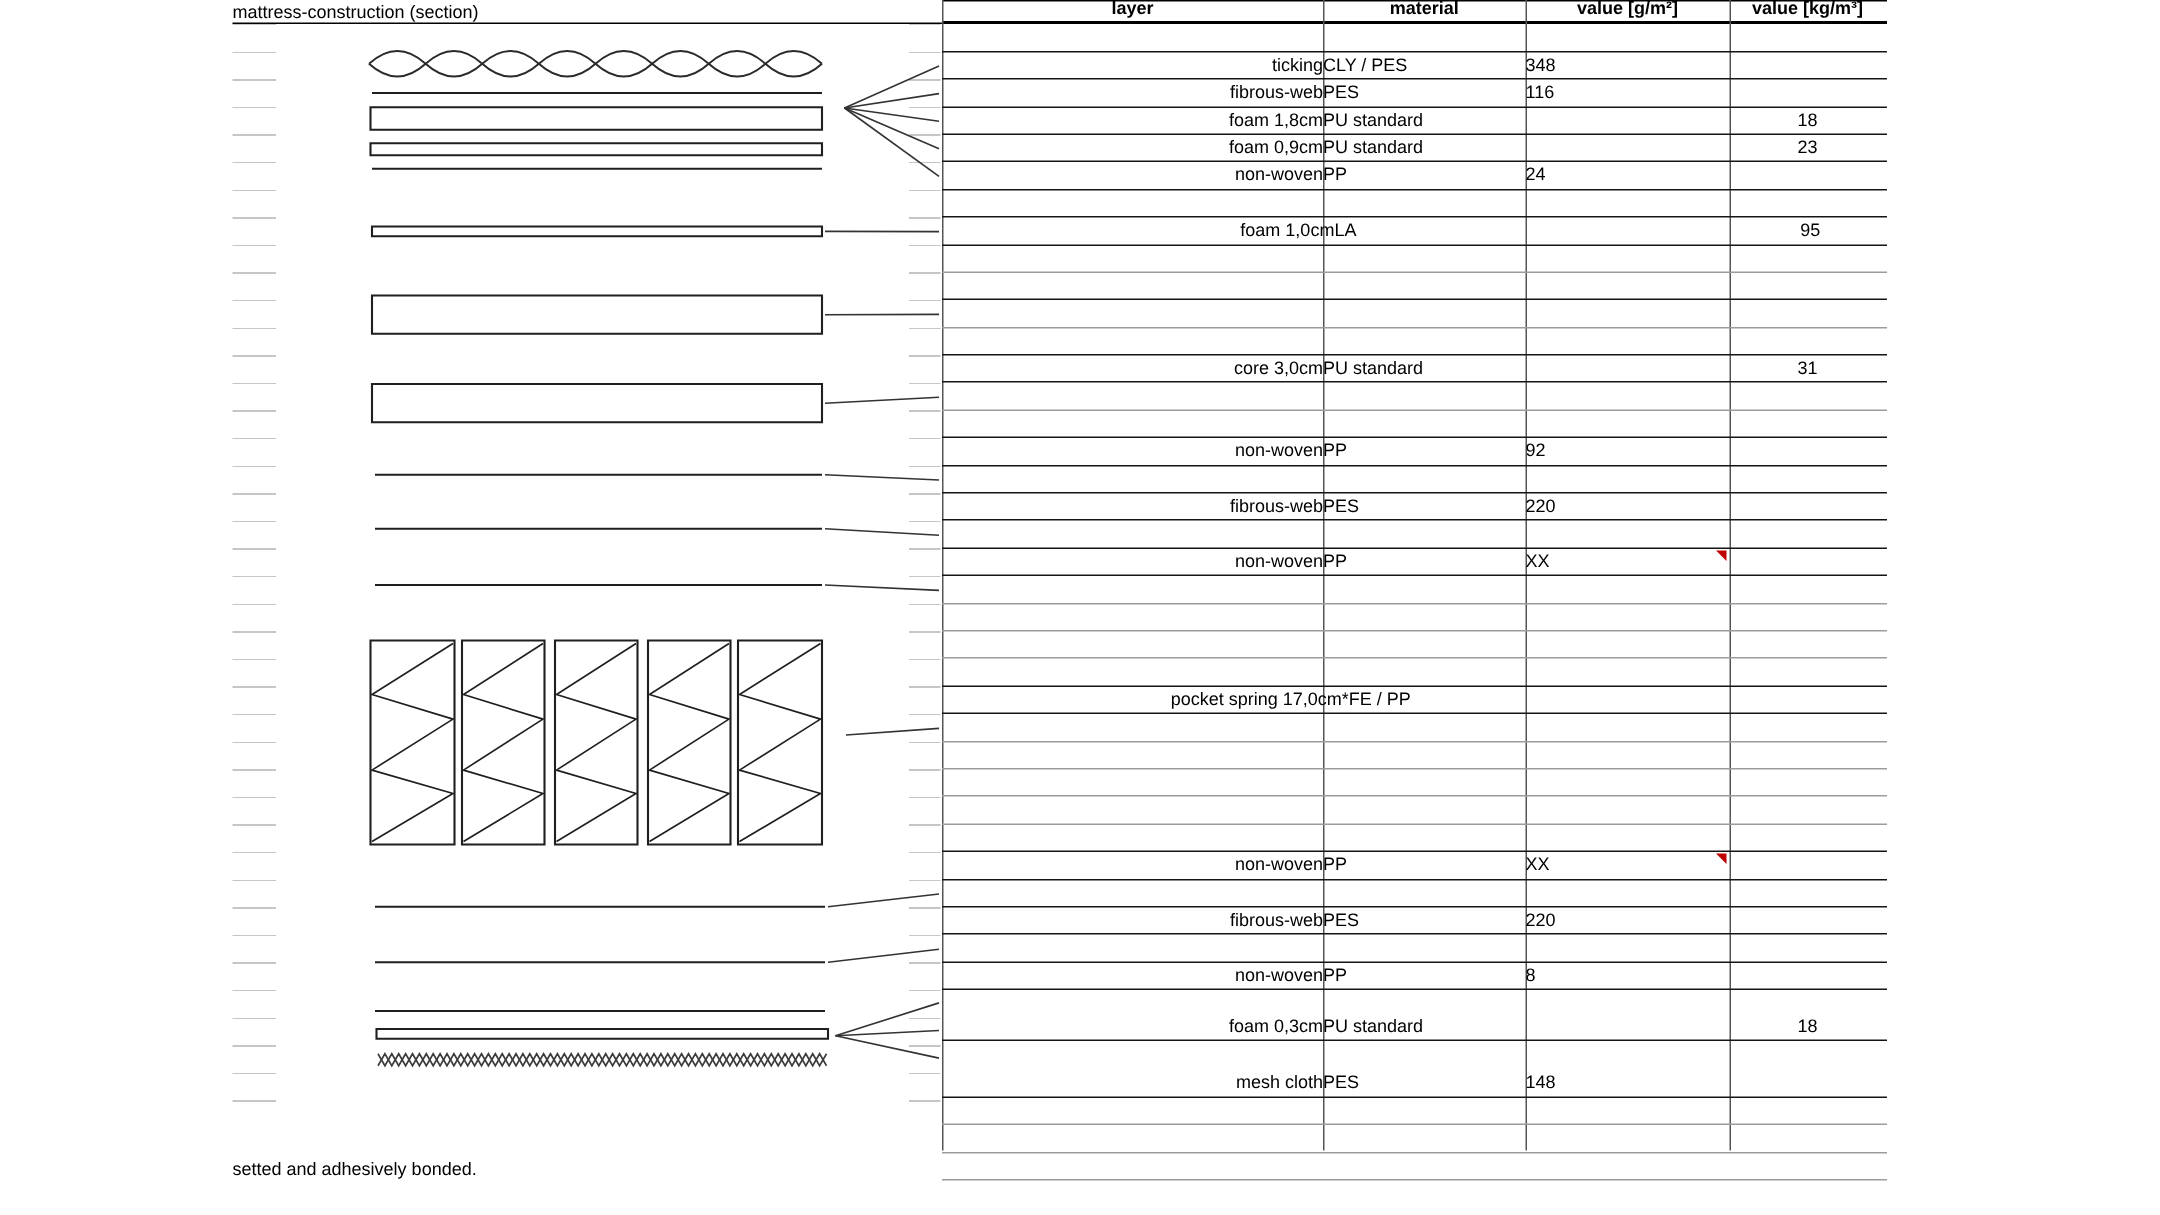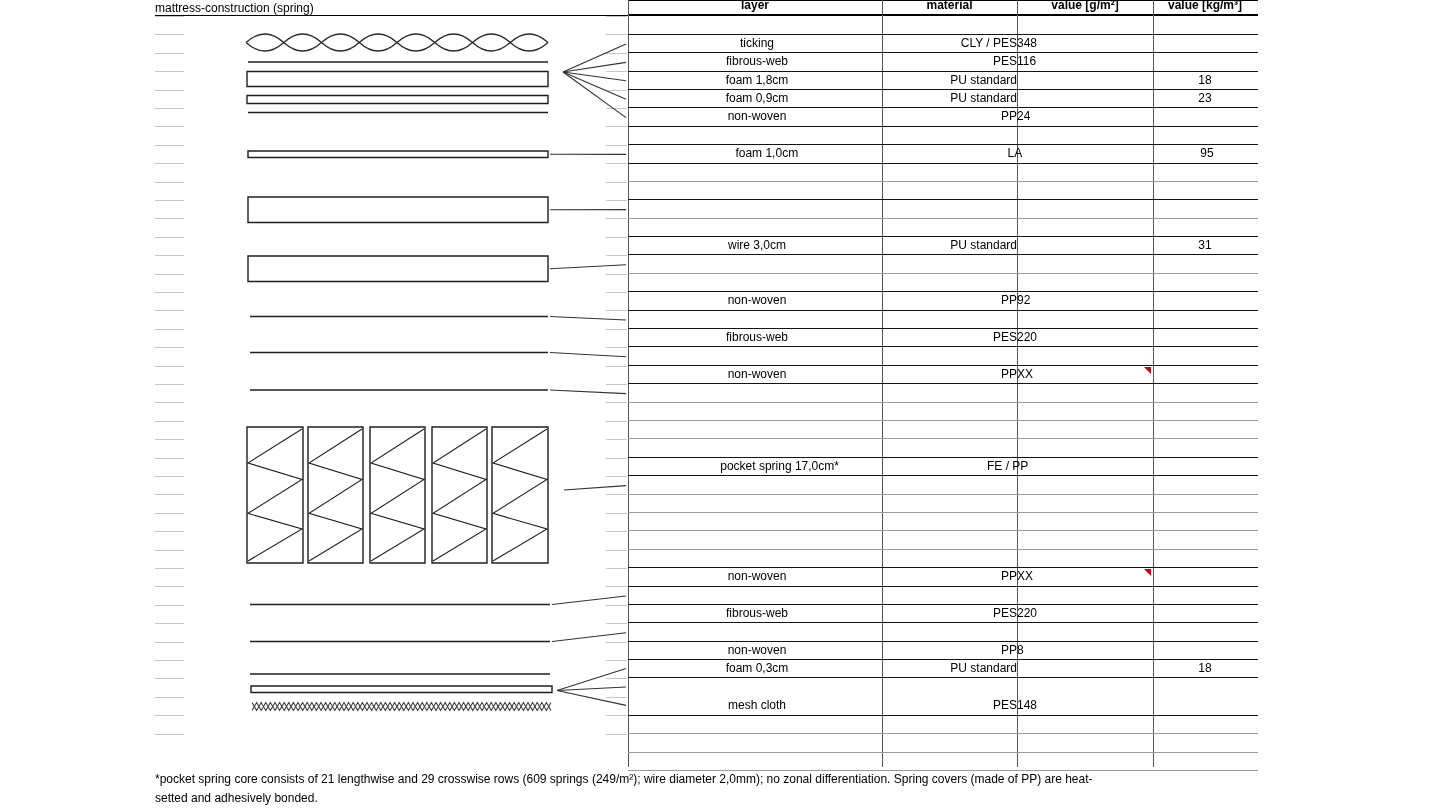--- a/index.html
+++ b/index.html
@@ -11,35 +11,35 @@
   .stub-col{background:repeating-linear-gradient(to bottom,#c6c6c6 0,#c6c6c6 1px,transparent 1px,transparent 18.4px)}
   #stub-left{left:155px;top:16.4px;width:29px;height:736px}
   #stub-mid{left:606px;top:16.4px;width:21px;height:736px}
   #diagram-svg{left:140px;top:0;width:500px;height:780px}
   #table-topline{left:628px;top:0;width:630px;height:1px;background:#000}
   #layers-table{left:628px;top:-2px;width:630px;height:772.8px;font-size:12px}
   .vline{position:absolute;top:2px;width:1px;height:766.8px;background:#555}
   .thead{display:flex;height:18.4px;border-bottom:2px solid #000;font-weight:bold}
   .tr{display:flex;height:18.4px;border-bottom:1px solid #9b9b9b;position:relative}
   .td,.th{line-height:16px;white-space:nowrap;overflow:hidden}
-  .c-layer{width:254px;padding-left:4px;text-align:center}
-  .c-material{width:135px;text-align:right}
+  .c-layer{width:254px;padding-left:4px;text-align:right}
+  .c-material{width:135px;text-align:left}
   .c-g{width:136px;}
   .c-kg{width:104px;text-align:center}
   .th{line-height:15px;text-align:center}
   .th.c-layer{text-align:center;padding-left:0}
   .marker{position:absolute;left:516px;top:1px;width:0;height:0;
     border-top:7px solid #c00000;border-left:7px solid transparent}
   #footnote{left:155px;top:770px;width:1110px;font-size:12px;line-height:19px}
   svg line,svg path,svg rect,svg polyline{vector-effect:non-scaling-stroke}
 </style>
 </head>
 <body>
 
-<div class="abs" id="sheet-title">mattress-construction (spring)</div>
+<div class="abs" id="sheet-title">mattress-construction (section)</div>
 
 <div class="abs stub-col" id="stub-left"></div>
 <div class="abs stub-col" id="stub-mid"></div>
 
 <svg class="abs" id="diagram-svg" viewBox="0 0 500 780" fill="none" stroke="#1f1f1f" stroke-width="1.4">
   <g stroke="#2a2a2a" stroke-width="1.3">
     <path id="wave1" d="M106,42.5 q18.875,-17 37.75,0 q18.875,17 37.75,0 q18.875,-17 37.75,0 q18.875,17 37.75,0 q18.875,-17 37.75,0 q18.875,17 37.75,0 q18.875,-17 37.75,0 q18.875,17 37.75,0"></path>
       <path id="wave2" d="M106,42.5 q18.875,17 37.75,0 q18.875,-17 37.75,0 q18.875,17 37.75,0 q18.875,-17 37.75,0 q18.875,17 37.75,0 q18.875,-17 37.75,0 q18.875,17 37.75,0 q18.875,-17 37.75,0"></path>
   </g>
   <line x1="108" y1="62" x2="408" y2="62"></line>
@@ -173,21 +173,21 @@
         <div class="td c-g"></div>
         <div class="td c-kg"></div>
       </div>
       <div class="tr" style="border-bottom-color: rgb(20, 20, 20);">
         <div class="td c-layer"></div>
         <div class="td c-material"></div>
         <div class="td c-g"></div>
         <div class="td c-kg"></div>
       </div>
       <div class="tr" style="border-bottom-color: rgb(20, 20, 20);">
-        <div class="td c-layer">wire 3,0cm</div>
+        <div class="td c-layer">core 3,0cm</div>
         <div class="td c-material">PU standard</div>
         <div class="td c-g"></div>
         <div class="td c-kg">31</div>
       </div>
       <div class="tr" style="border-bottom-color: rgb(155, 155, 155);">
         <div class="td c-layer"></div>
         <div class="td c-material"></div>
         <div class="td c-g"></div>
         <div class="td c-kg"></div>
       </div>
@@ -312,21 +312,21 @@
         <div class="td c-material"></div>
         <div class="td c-g"></div>
         <div class="td c-kg"></div>
       </div>
       <div class="tr" style="border-bottom-color: rgb(20, 20, 20);">
         <div class="td c-layer">non-woven</div>
         <div class="td c-material">PP</div>
         <div class="td c-g">8</div>
         <div class="td c-kg"></div>
       </div>
-      <div class="tr" style="border-bottom-color: rgb(20, 20, 20);">
+      <div class="tr" style="border-bottom-color: rgb(20, 20, 20); margin-top: 16px;">
         <div class="td c-layer">foam 0,3cm</div>
         <div class="td c-material">PU standard</div>
         <div class="td c-g"></div>
         <div class="td c-kg">18</div>
       </div>
       <div class="tr" style="border-bottom-color: rgb(20, 20, 20); margin-top: 19px;">
         <div class="td c-layer">mesh cloth</div>
         <div class="td c-material">PES</div>
         <div class="td c-g">148</div>
         <div class="td c-kg"></div>
@@ -346,15 +346,14 @@
       <div class="tr" style="border-bottom-color: rgb(155, 155, 155);">
         <div class="td c-layer"></div>
         <div class="td c-material"></div>
         <div class="td c-g"></div>
         <div class="td c-kg"></div>
       </div>
     </div>
 </div>
 
 <div class="abs" id="footnote">
-  <div>*pocket spring core consists of 21 lengthwise and 29 crosswise rows (609 springs (249/m²); wire diameter 2,0mm); no zonal differentiation. Spring covers (made of PP) are heat-</div>
   <div>setted and adhesively bonded.</div>
 </div>
 
 </body></html>

